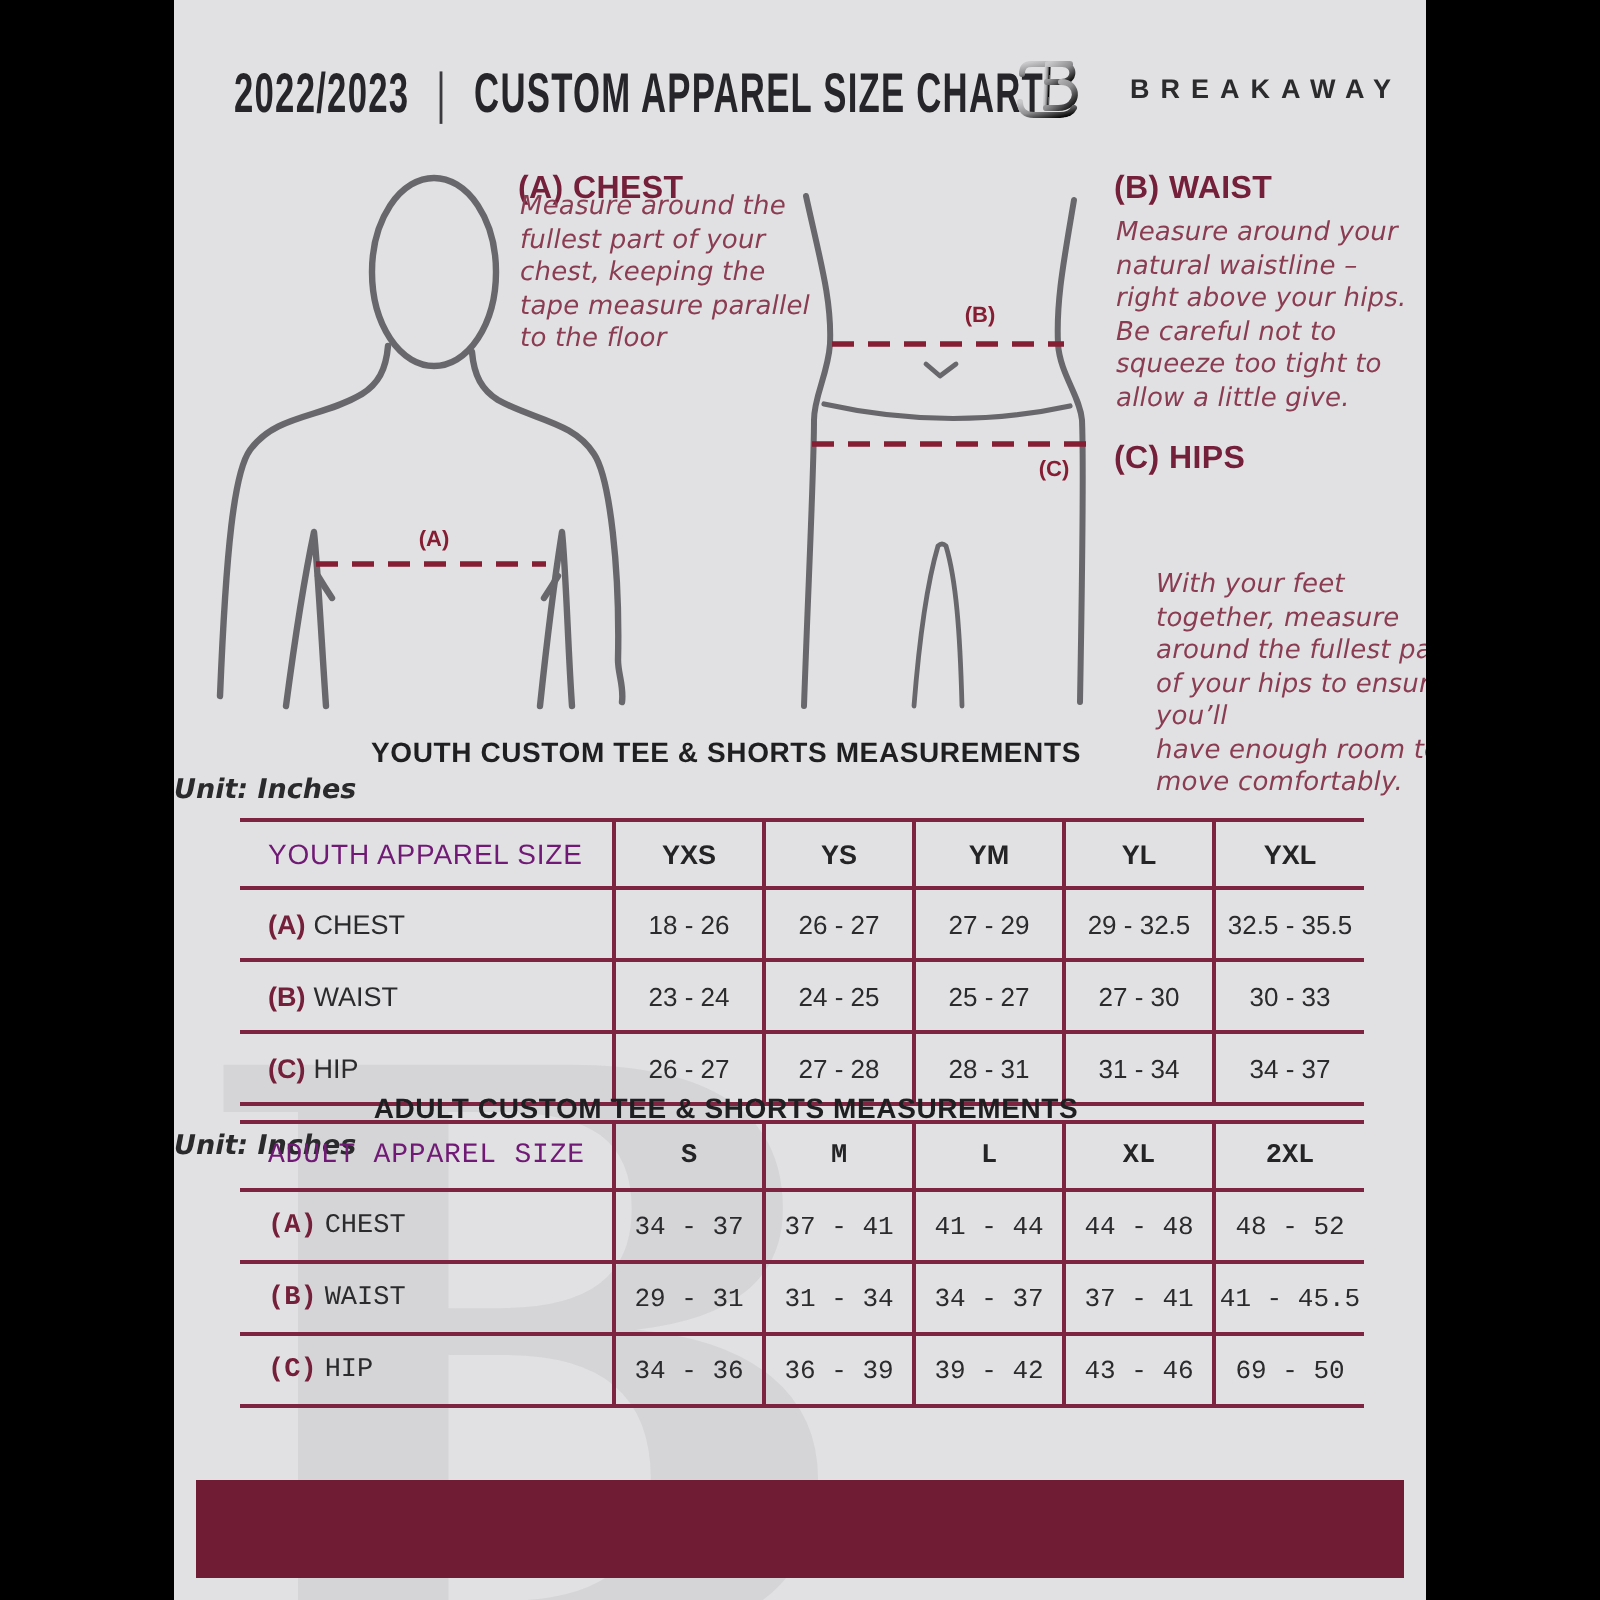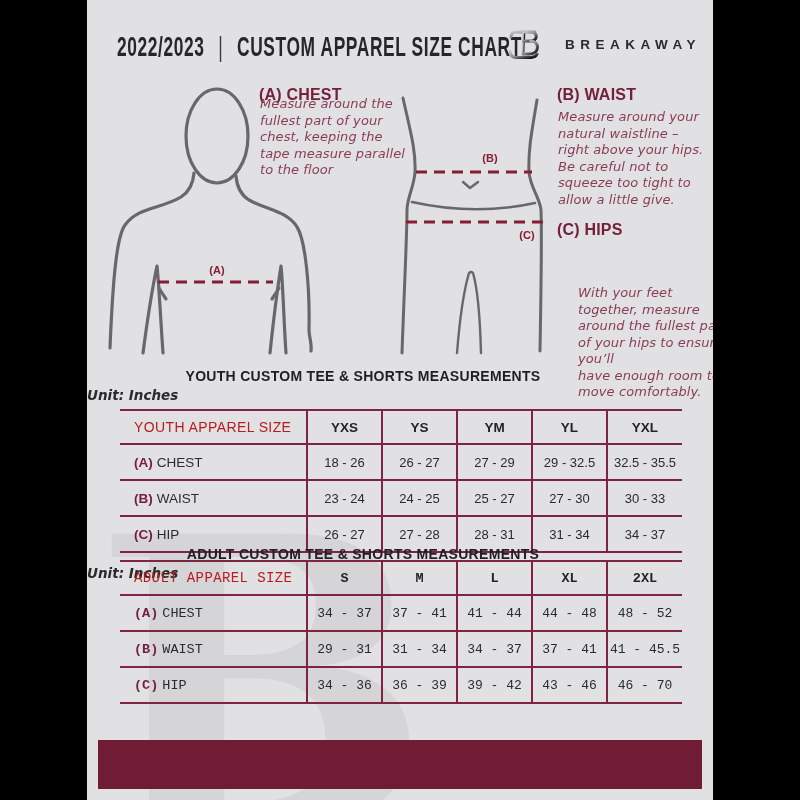--- a/index.html
+++ b/index.html
@@ -33,21 +33,21 @@
              letter-spacing:0.3px;color:#1f1f22;z-index:1;}
   .tbl-unit{left:0;width:626px;text-align:left;font-size:13.5px;font-style:italic;
             color:#2a2a2c;font-family:"DejaVu Sans",sans-serif;z-index:1;font-weight:bold;}
   .tblwrap{left:33px;z-index:1;}
   table.size{border-collapse:collapse;table-layout:fixed;width:562px;}
   table.size{border-bottom:2px solid #7c2440;}
   table.size tr{border-top:2px solid #7c2440;}
   table.size th:not(:first-child),table.size td:not(:first-child){border-left:2px solid #7c2440;}
   table.size thead th{height:30px;font-size:13.5px;font-weight:700;color:#242427;text-align:center;}
   table.size thead th.lbl{font-weight:400;text-align:left;padding-left:14px;letter-spacing:0.4px;
-                          font-size:14px;color:#b91c1c;}
+                          font-size:14px;color:#701a75;}
   table.size tbody td{height:32px;text-align:center;font-size:13px;color:#2b2b2e;}
   table.size tbody td.lbl{text-align:left;padding-left:14px;font-size:13.5px;}
   .pfx{font-weight:700;color:#75203a;margin-right:4px;}
 
   
   .bottom-bar{left:11px;top:740px;width:604px;height:49px;background:#701c35;z-index:2;}
 </style>
 </head>
 <body>
 
@@ -222,21 +222,21 @@
           <td>34 - 37</td>
           <td>37 - 41</td>
           <td>41 - 45.5</td>
         </tr>
         <tr>
           <td class="lbl"><span class="pfx">(C)</span><span>HIP</span></td>
           <td>34 - 36</td>
           <td>36 - 39</td>
           <td>39 - 42</td>
           <td>43 - 46</td>
-          <td>46 - 70</td>
+          <td>69 - 50</td>
         </tr>
       </tbody>
     </table>
   </div>
 
   <div class="abs bottom-bar"></div>
 
 </div>
 
 </body></html>

